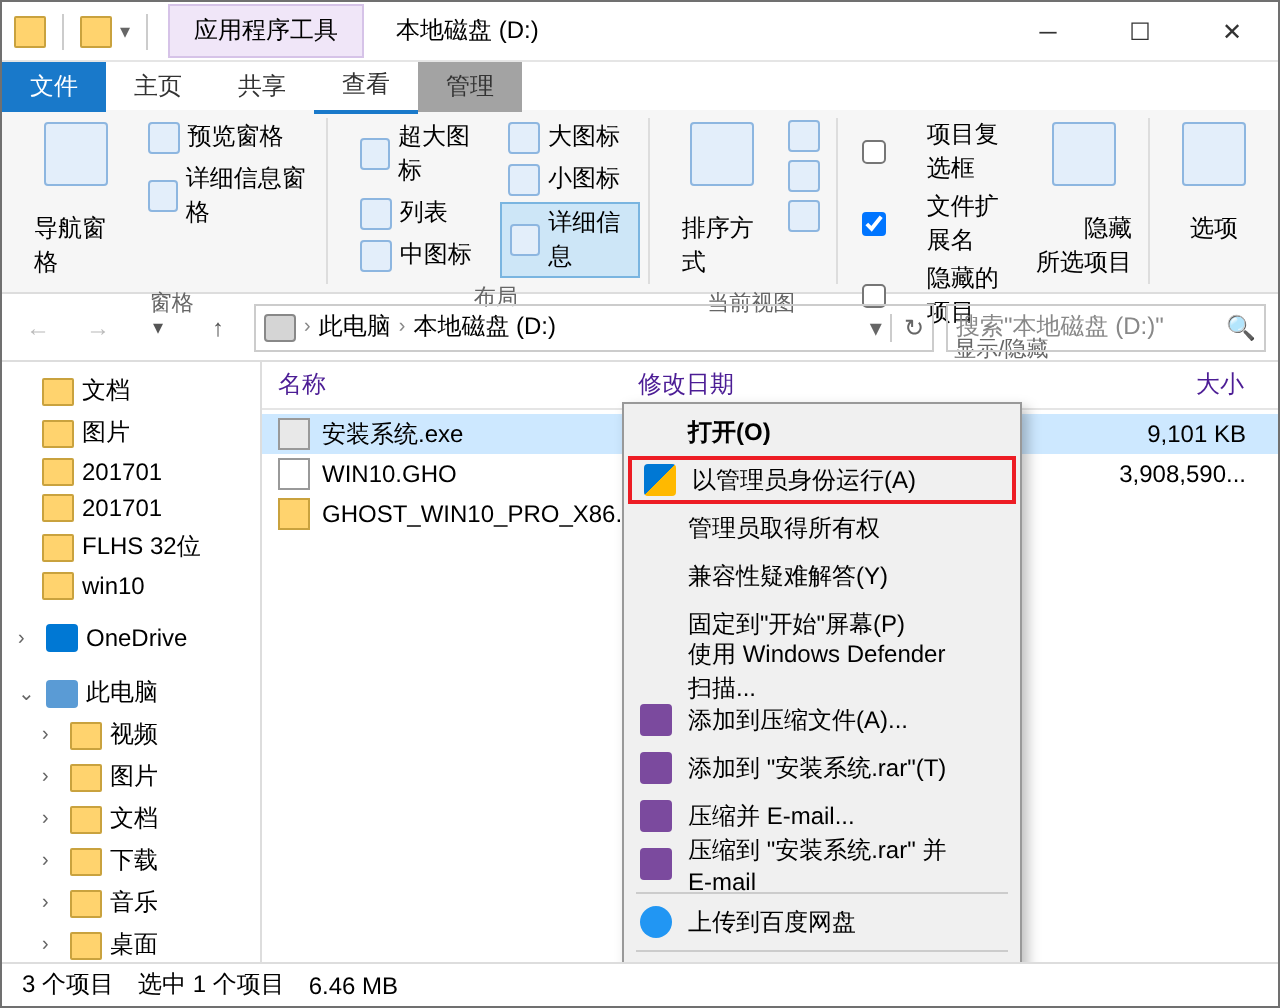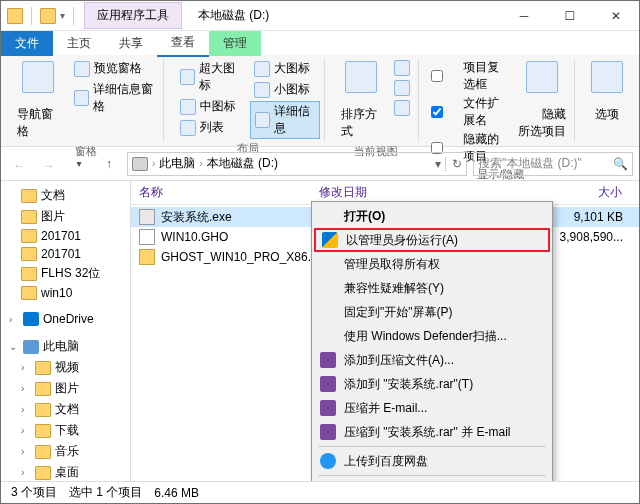--- a/index.html
+++ b/index.html
@@ -9,21 +9,21 @@
 .tb-folder{width:16px;height:16px;background:#ffd36e;border:1px solid #c9a23e;border-radius:1px}
 .tb-sep{width:1px;height:18px;background:#ccc;margin:0 4px}
 .tb-tab{padding:4px 12px;background:#f0e6f8;border:1px solid #d6c3e8}
 .tb-title{padding:0 16px}
 .winbtns{margin-left:auto;display:flex}
 .winbtn{width:46px;height:30px;display:flex;align-items:center;justify-content:center;color:#333}
 .menubar{height:24px;display:flex;align-items:center;background:#fff}
 .mtab{padding:4px 14px;color:#333}
 .mtab.file{background:#1979ca;color:#fff}
 .mtab.active{border-bottom:2px solid #1979ca}
-.mtab.mgmt{background:#86efac}
+.mtab.mgmt{background:#a3a3a3}
 .ribbon{height:92px;background:#f6f6f6;border-bottom:1px solid #ddd;display:flex;padding:4px 8px;gap:8px}
 .rgroup{display:flex;flex-direction:column;align-items:center;padding:0 4px;border-right:1px solid #ddd}
 .rgroup:last-child{border-right:none}
 .rgbody{flex:1;display:flex;gap:6px;align-items:flex-start}
 .rglabel{font-size:11px;color:#666;margin-top:2px}
 .rbtn{display:flex;flex-direction:column;align-items:center;padding:2px 4px;gap:13px}
 .ricon{width:32px;height:32px;background:#e3eefa;border:1px solid #8db6e0;border-radius:2px}
 .ricon.sm{width:16px;height:16px}
 .rlist{display:flex;flex-direction:column;gap:2px;font-size:11px}
 .rlist div{display:flex;align-items:center;gap:4px;padding:1px 4px}
@@ -53,21 +53,21 @@
 .c-date{width:110px}
 .c-type{width:80px}
 .c-size{flex:1;text-align:right;padding-right:16px}
 .files{padding:2px 0}
 .frow{display:flex;align-items:center;height:20px;padding-left:8px}
 .frow.sel{background:#cde8ff}
 .ficon{width:16px;height:16px;margin-right:6px;flex-shrink:0}
 .fexe{background:#e8e8e8;border:1px solid #999}
 .fgho{background:#fff;border:1px solid #999}
 .ffold{background:#ffd36e;border:1px solid #c9a23e}
-.ctxmenu{position:absolute;top:200px;left:310px;width:242px;background:#f0f0f0;border:1px solid #999;box-shadow:3px 3px 6px rgba(0,0,0,0.25);padding:2px}
+.ctxmenu{position:absolute;top:200px;left:310px;width:200px;background:#f0f0f0;border:1px solid #999;box-shadow:3px 3px 6px rgba(0,0,0,0.25);padding:2px}
 .ctxitem{display:flex;align-items:center;height:24px;padding:0 24px 0 30px;position:relative}
 .ctxitem.hl{border:2px solid #ed1c24}
 .ctxsep{height:1px;background:#ccc;margin:2px 4px}
 .ctxicon{position:absolute;left:6px;width:16px;height:16px}
 .shield{background:linear-gradient(135deg,#0078d4 50%,#ffb900 50%);border-radius:2px}
 .rar{background:#7b4a9e;border-radius:2px}
 .bd{background:#2196f3;border-radius:50%}
 .status{position:absolute;bottom:0;left:0;right:0;height:22px;border-top:1px solid #ddd;display:flex;align-items:center;padding:0 10px;gap:12px;background:#fff}
 </style>
 </head>
@@ -120,25 +120,25 @@
   </div>
   <div class="rgroup">
     <div class="rgbody">
       <div class="rlist">
         <div>
             <div class="ricon sm"></div>
             <span>超大图标</span>
           </div>
         <div>
             <div class="ricon sm"></div>
+            <span>列表</span>
+          </div>
+        <div>
+            <div class="ricon sm"></div>
             <span>中图标</span>
-          </div>
-        <div>
-            <div class="ricon sm"></div>
-            <span>列表</span>
           </div>
       </div>
       <div class="rlist">
         <div>
             <div class="ricon sm"></div>
             <span>大图标</span>
           </div>
         <div>
             <div class="ricon sm"></div>
             <span>小图标</span>

